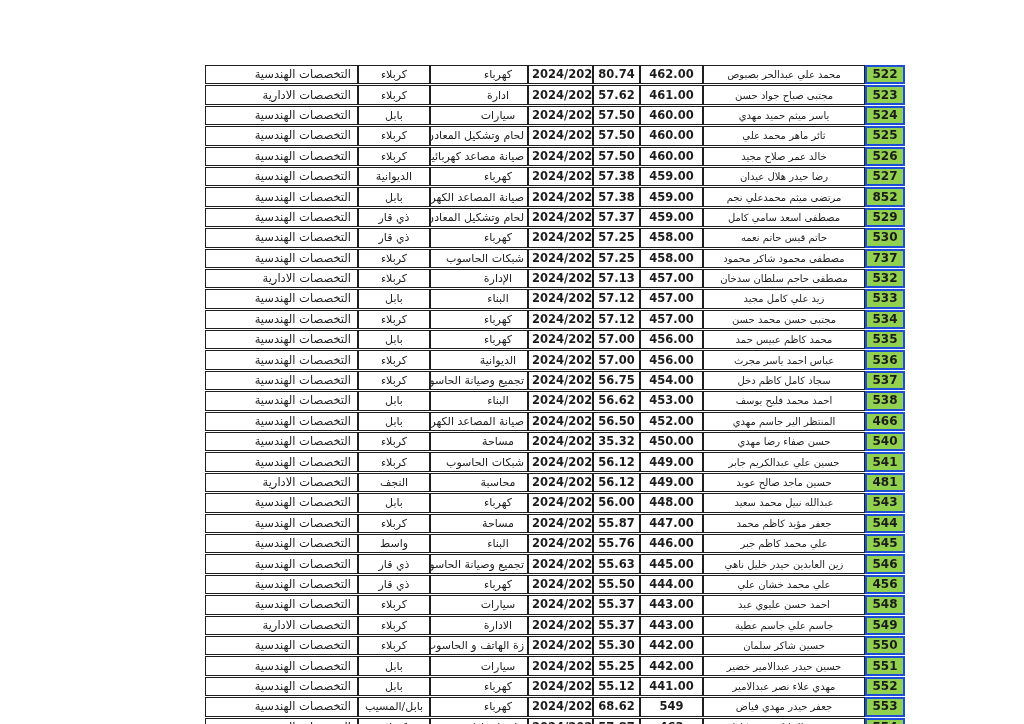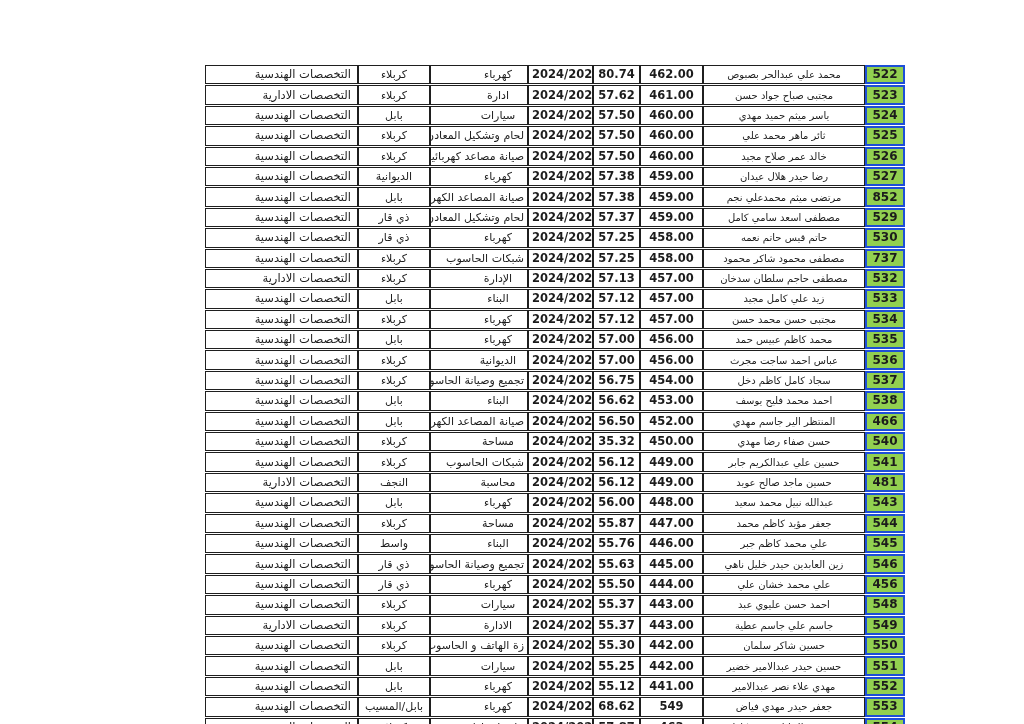--- a/index.html
+++ b/index.html
@@ -209,21 +209,21 @@
           <td class="col-name">محمد كاظم عبيس حمد</td>
           <td class="col-total">456.00</td>
           <td class="col-pct">57.00</td>
           <td class="col-year">2024/2025</td>
           <td class="col-dept">كهرباء</td>
           <td class="col-city">بابل</td>
           <td class="col-cat">التخصصات الهندسية</td>
         </tr>
         <tr>
           <td class="col-id">536</td>
-          <td class="col-name">عباس احمد ساجت مجرث</td>
+          <td class="col-name">عباس احمد ياسر مجرث</td>
           <td class="col-total">456.00</td>
           <td class="col-pct">57.00</td>
           <td class="col-year">2024/2025</td>
           <td class="col-dept">الديوانية</td>
           <td class="col-city">كربلاء</td>
           <td class="col-cat">التخصصات الهندسية</td>
         </tr>
         <tr>
           <td class="col-id">537</td>
           <td class="col-name">سجاد كامل كاظم دخل</td>

